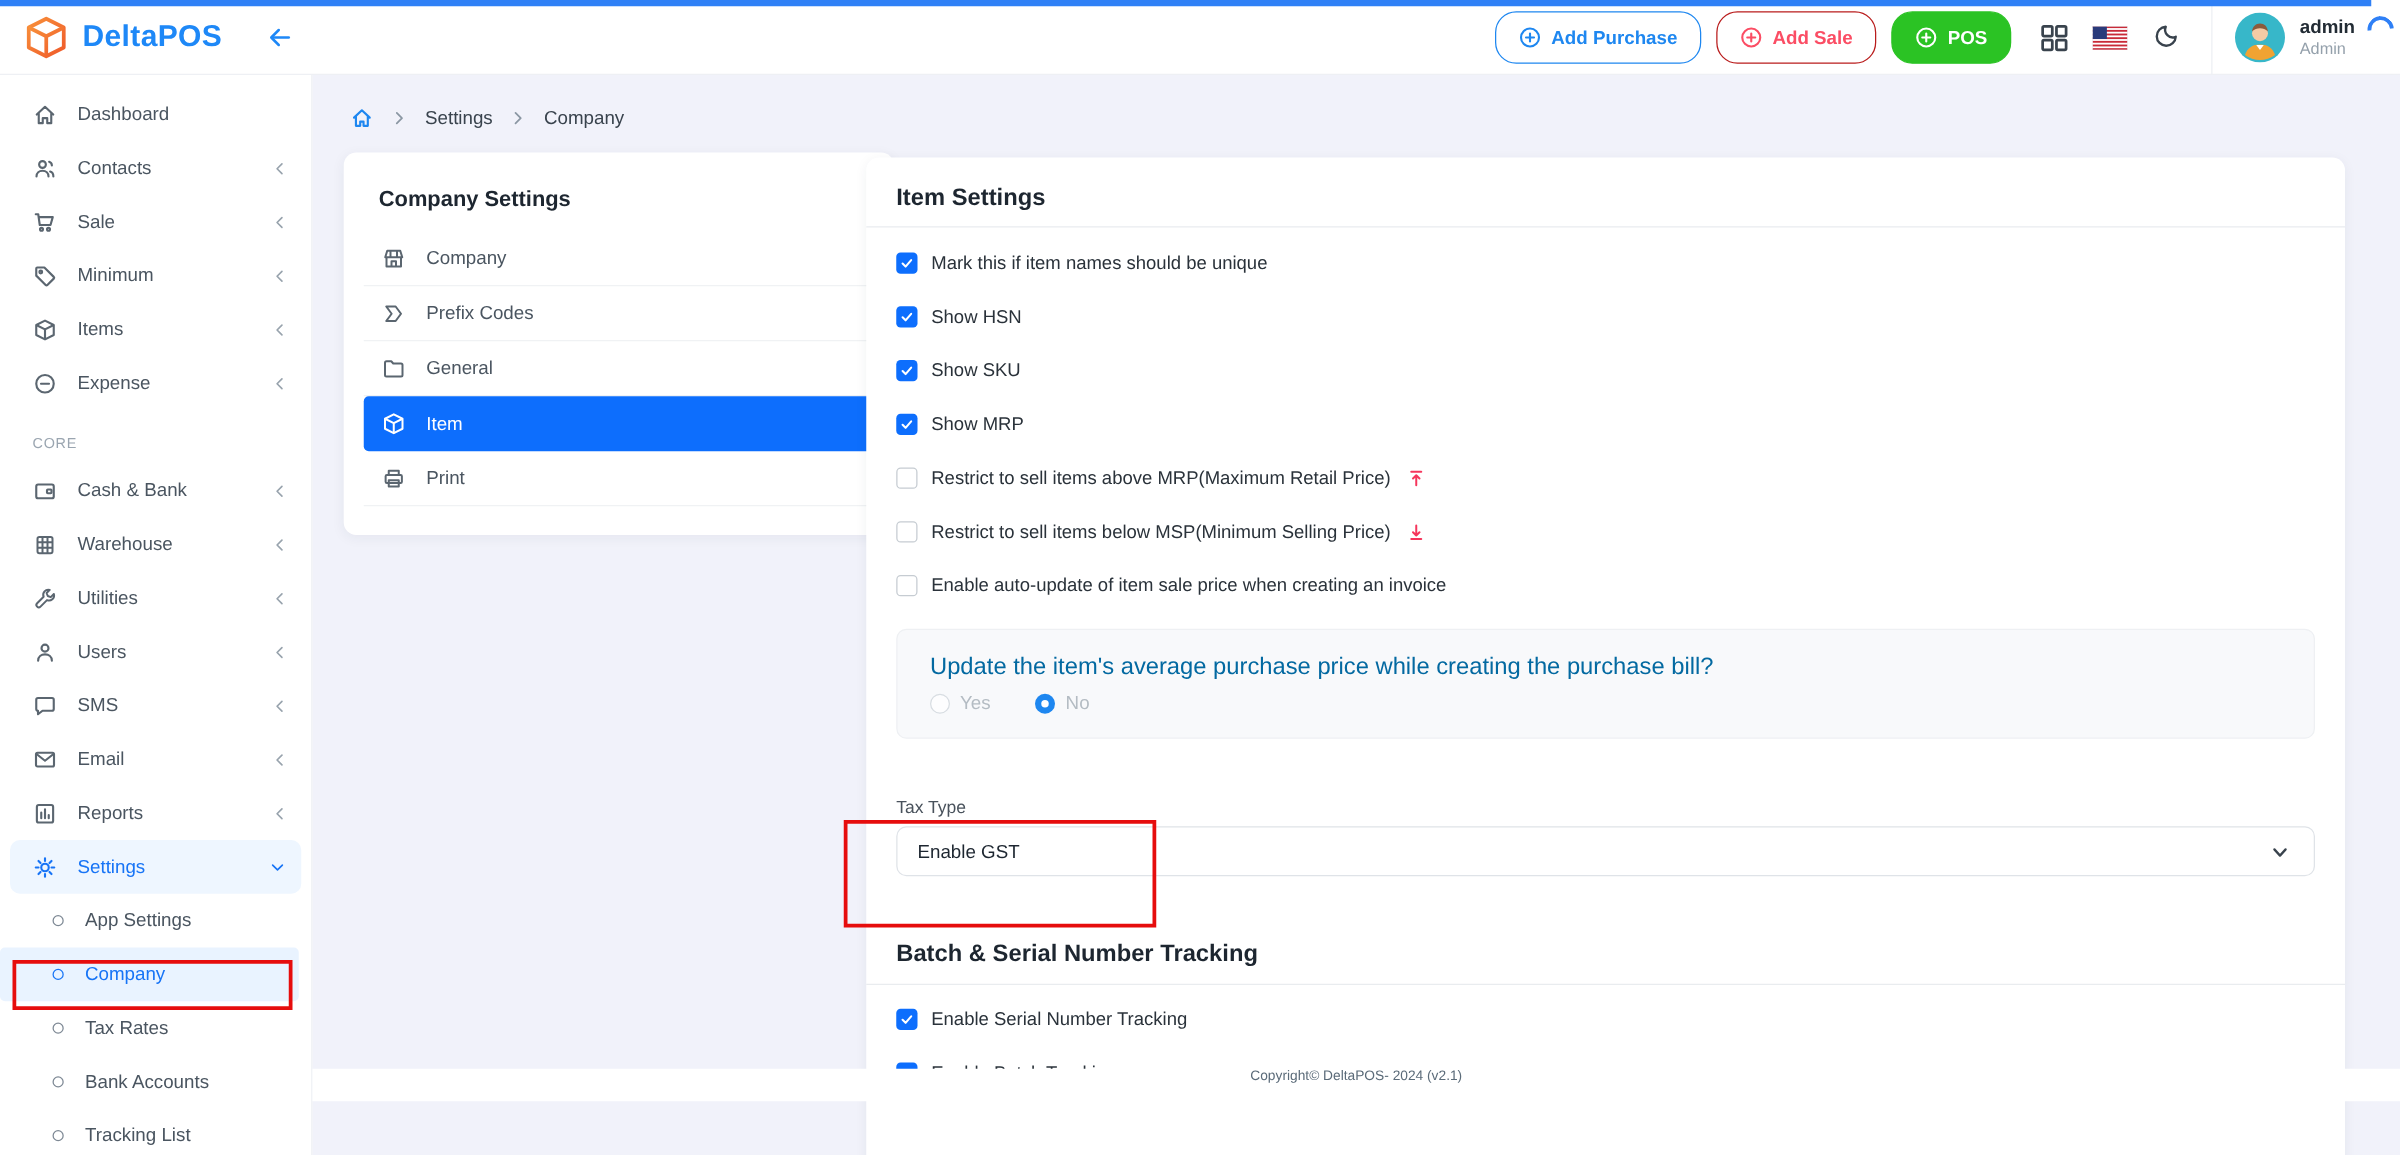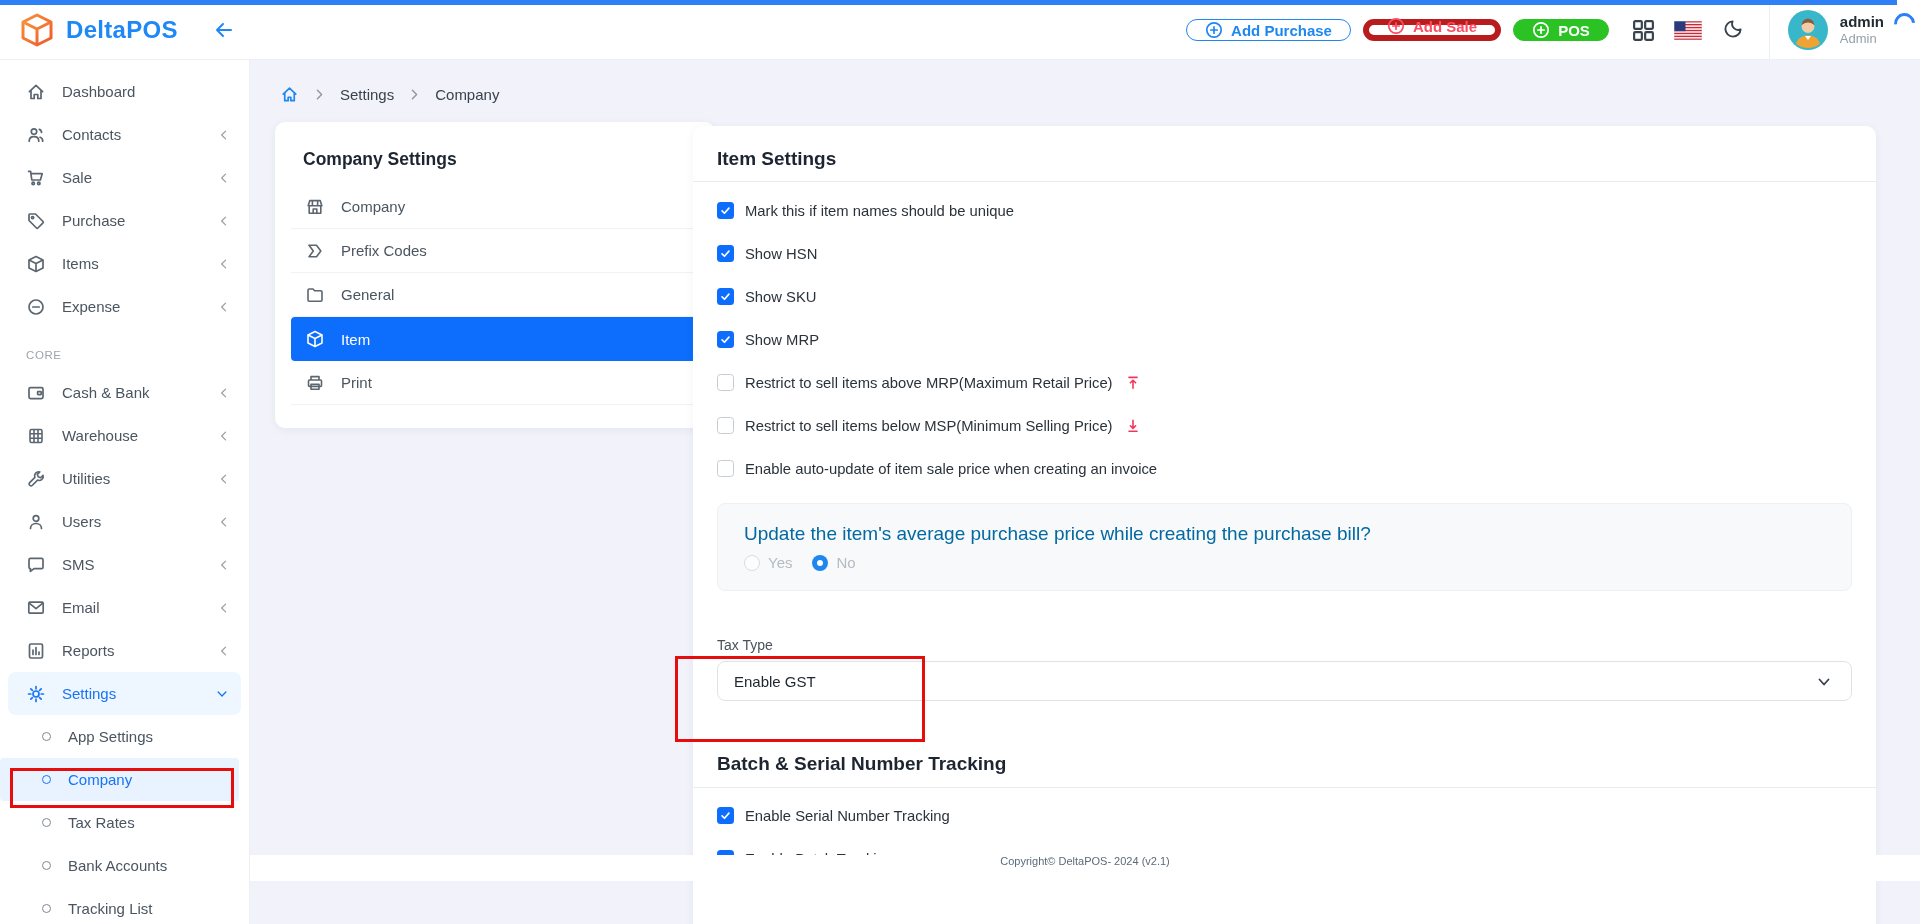--- a/index.html
+++ b/index.html
@@ -9,23 +9,23 @@
 
   
   .progress { position:absolute; top:0; left:0; width:1897px; height:5px; background:#2f80f6; z-index:70; }
 
   
   .header { position:absolute; top:0; left:0; width:1920px; height:60px; background:#fff; border-bottom:1px solid #eef0f4; z-index:20; }
   .logo-zone { position:absolute; left:0; top:0; width:250px; height:60px; display:flex; align-items:center; padding-left:18px; }
   .logo-name { margin-left:10px; font-size:24px; font-weight:bold; color:#1e88f7; letter-spacing:.3px; }
   .collapse-arrow { position:absolute; left:212px; top:0; height:60px; display:flex; align-items:center; color:#1e88f7; cursor:pointer; }
   .header-actions { position:absolute; right:0; top:0; height:60px; display:flex; align-items:center; padding-right:36px; gap:10px; }
-  .pill { height:22px; border-radius:17px; display:inline-flex; align-items:center; gap:8px; padding:0 18px; font-size:15px; font-weight:bold; background:#fff; cursor:pointer; white-space:nowrap; }
+  .pill { height:42px; border-radius:17px; display:inline-flex; align-items:center; gap:8px; padding:0 18px; font-size:15px; font-weight:bold; background:#fff; cursor:pointer; white-space:nowrap; }
   .pill.blue  { border:1px solid #1e87f0; color:#1e87f0; }
-  .pill.red   { border:6px solid #b91c1c; color:#fb4d64; margin-left:2px;align-items:flex-end; }
+  .pill.red   { border:1px solid #b91c1c; color:#fb4d64; margin-left:2px; }
   .pill.green { background:#2bc324; border:1px solid #2bc324; color:#fff; margin-left:2px; }
   .hicon { display:flex; align-items:center; justify-content:center; width:34px; height:34px; cursor:pointer; color:#39434d; }
   .hdr-divider { width:1px; height:60px; background:#edf0f3; margin:0 8px 0 10px; }
   .user { display:flex; align-items:center; gap:12px; cursor:pointer; }
   .user-texts { line-height:1.25; }
   .user-name { font-weight:bold; font-size:15px; color:#222b34; }
   .user-role { font-size:13px; color:#94a0ab; }
   .spinner { position:absolute; right:5px; top:13px; width:21px; height:21px; border-radius:50%; border:3px solid transparent; border-top-color:#2f80f6; border-left-color:#2f80f6; transform:rotate(40deg); }
 
   
@@ -68,21 +68,21 @@
   .ic-divider { border-bottom:1px solid #e9ecef; margin:9px -24px 0; }
   .cb-list { margin-top:7px; }
   .cb-row { height:43px; display:flex; align-items:center; gap:11px; font-size:14.8px; color:#2a323a; cursor:pointer; }
   .checkbox { width:17px; height:17px; border-radius:3.5px; flex:none; display:flex; align-items:center; justify-content:center; }
   .checkbox.checked { background:#0d6efd; }
   .checkbox.unchecked { background:#fff; border:1.5px solid #c6ccd2; }
   .price-icon { display:flex; margin-left:2px; color:#f5365c; }
 
   .info-box { margin-top:13px; background:#f8f9fb; border:1px solid #eef0f3; border-radius:8px; padding:19px 26px; height:88px; }
   .info-q { font-size:19px; color:#0369a1; }
-  .radio-row { display:flex; gap:20px; margin-top:9px; align-items:center; }
+  .radio-row { display:flex; gap:36px; margin-top:9px; align-items:center; }
   .radio { display:flex; align-items:center; gap:8px; font-size:15px; color:#b4bcc3; cursor:pointer; }
   .radio-circle { width:16px; height:16px; border-radius:50%; flex:none; position:relative; }
   .radio-circle.off { border:1.5px solid #d8dde2; background:#fdfdfe; }
   .radio-circle.on { background:#1e87f0; }
   .radio-circle.on::after { content:""; position:absolute; left:5px; top:5px; width:6px; height:6px; border-radius:50%; background:#fff; }
 
   .tax-group { margin-top:46px; }
   .tax-label { font-size:14px; color:#49525c; }
   .tax-select { margin-top:8px; height:40px; border:1px solid #dfe3e8; border-radius:8px; display:flex; align-items:center; padding:0 16px; font-size:15px; color:#1d2630; background:#fff; position:relative; cursor:pointer; }
   .select-chev { position:absolute; right:18px; top:11px; color:#39434d; display:flex; }
@@ -246,21 +246,21 @@
       </span>
     </div>
 
     <div class="nav-item">
       <span class="nv-icon">
         <svg viewBox="0 0 20 20" fill="none" stroke="currentColor" stroke-width="1.7" stroke-linejoin="round">
           <path d="M3 9.5V3.8C3 3.4 3.4 3 3.8 3h5.7L17 10.5c.4.4.4 1 0 1.4L11.9 17c-.4.4-1 .4-1.4 0Z"></path>
             <circle cx="6.6" cy="6.6" r="1.1"></circle>
         </svg>
       </span>
-      <span class="nav-label">Purchase</span>
+      <span class="nav-label">Minimum</span>
       <span class="nav-chevron">
         <svg width="14" height="14" viewBox="0 0 18 18" fill="none" stroke="currentColor" stroke-width="1.7" stroke-linecap="round" stroke-linejoin="round">
             <polyline points="11 4 6 9 11 14"></polyline>
           </svg>
       </span>
     </div>
 
     <div class="nav-item">
       <span class="nv-icon">
         <svg viewBox="0 0 20 20" fill="none" stroke="currentColor" stroke-width="1.7" stroke-linejoin="round">

